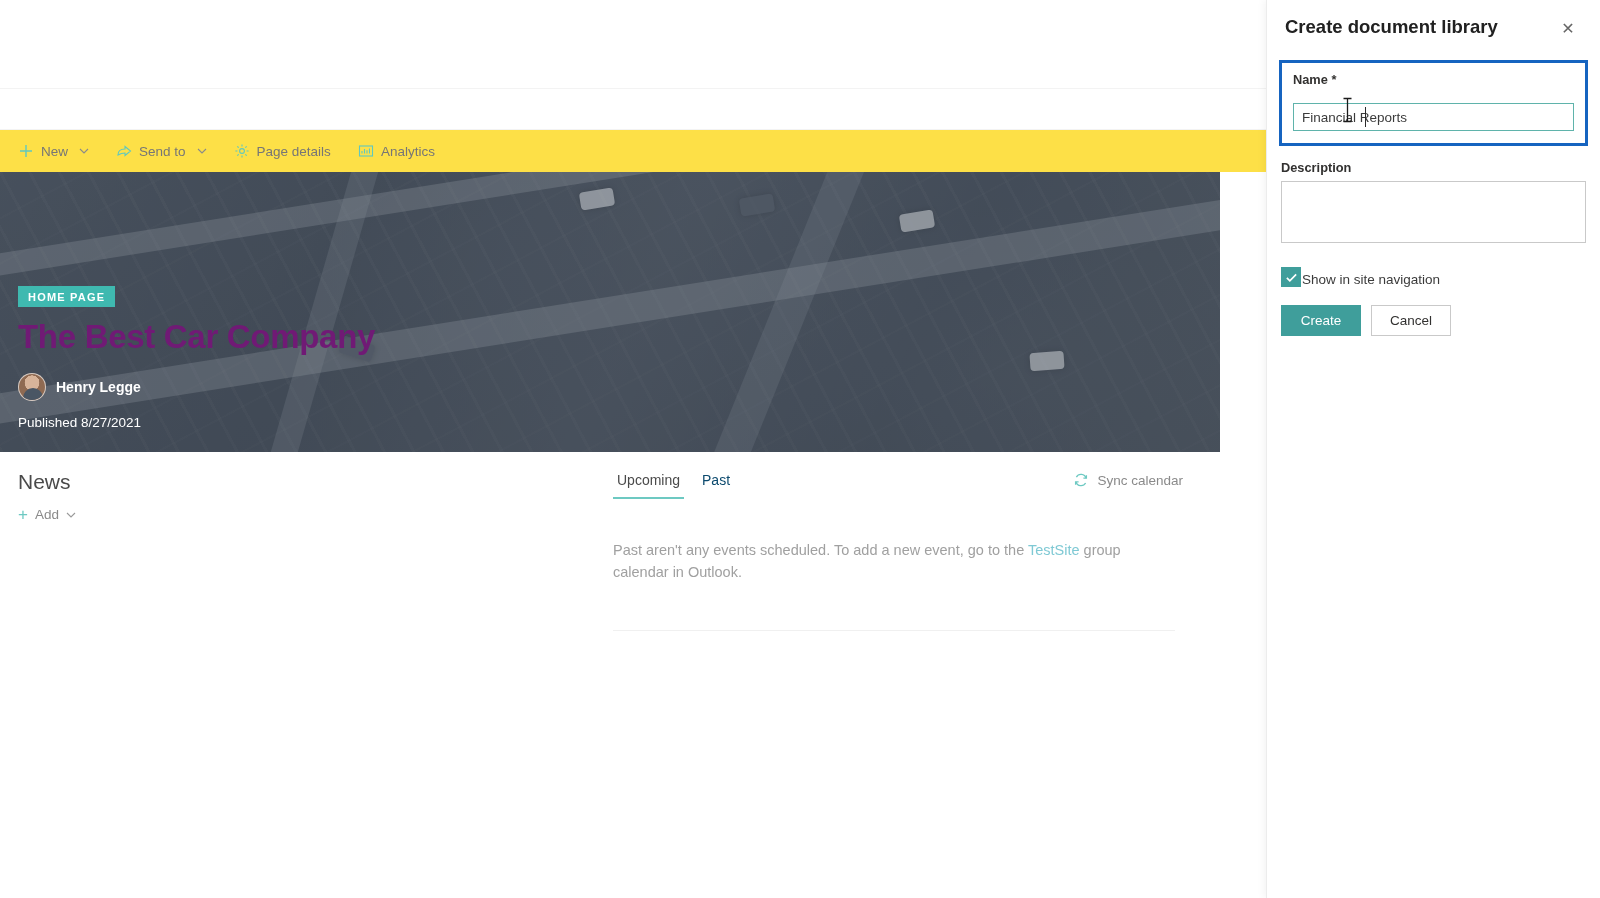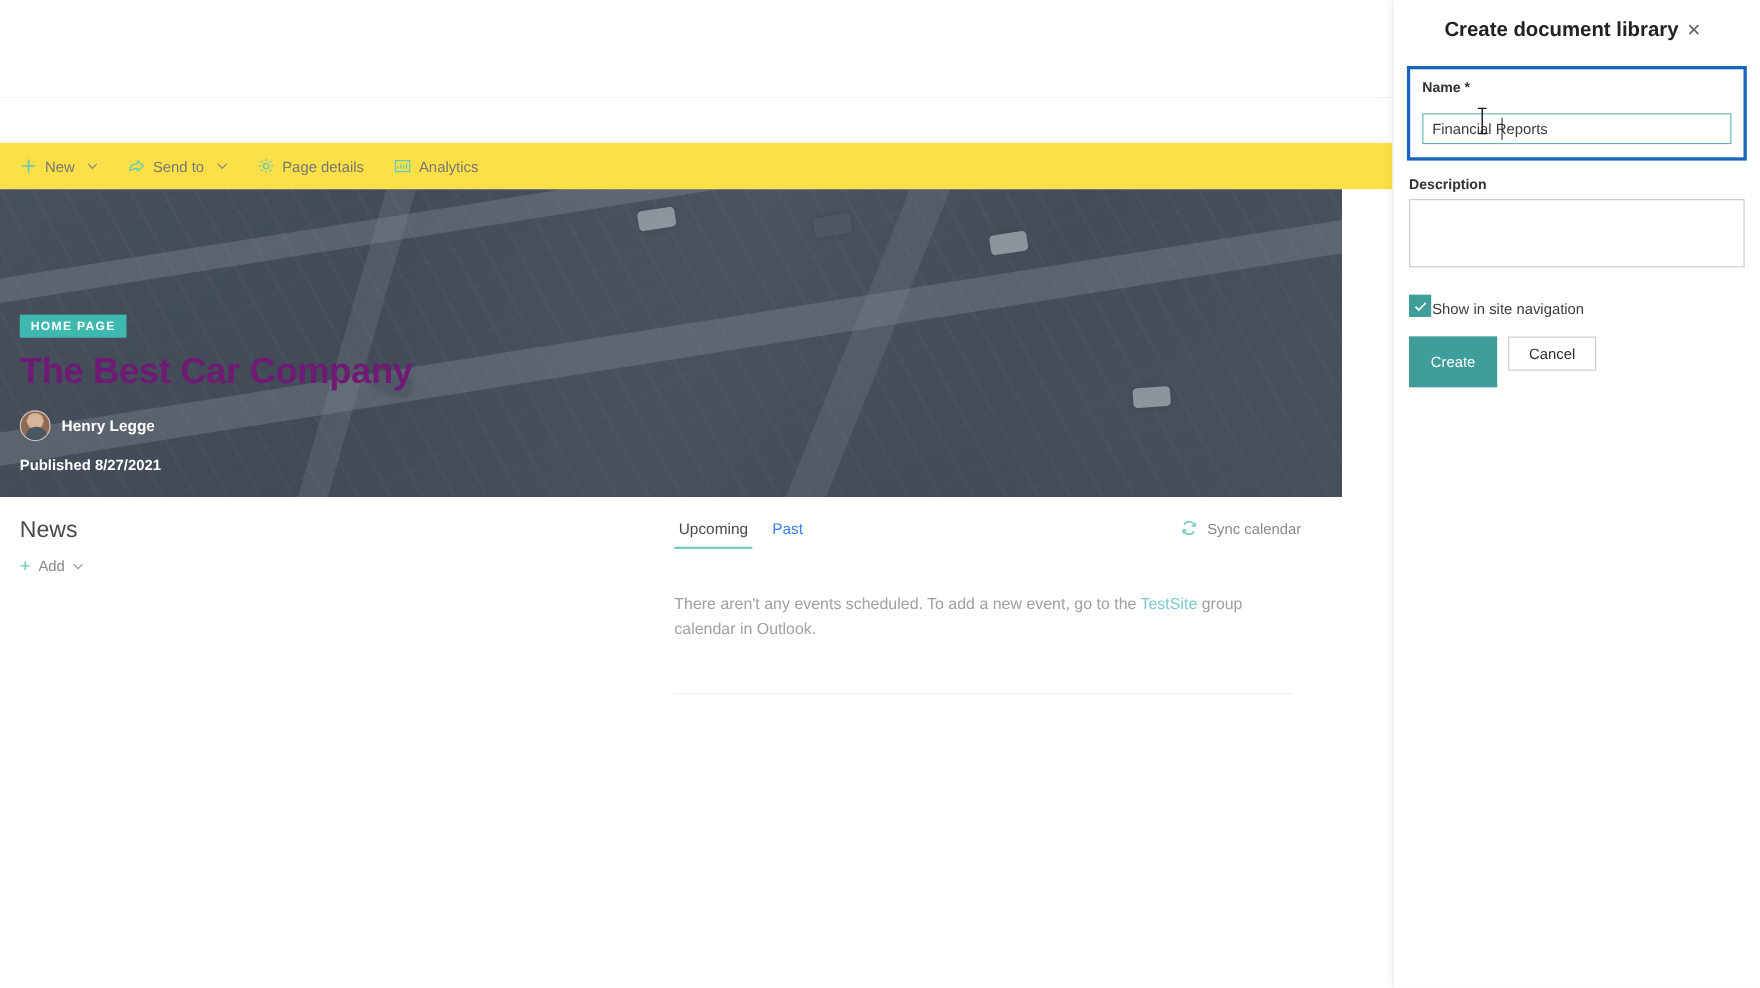--- a/index.html
+++ b/index.html
@@ -84,21 +84,21 @@
   #hero-avatar {
     width:28px; height:28px; border-radius:50%; overflow:hidden;
     background:radial-gradient(circle at 50% 34%, #d8b49a 0 34%, #8f6a52 35% 100%);
     border:1.5px solid rgba(255,255,255,0.65); flex:0 0 28px; position:relative;
   }
   #hero-avatar::after {
     content:""; position:absolute; left:4px; bottom:0; width:20px; height:12px;
     border-radius:10px 10px 0 0; background:#4a5664;
   }
   #hero-author { color:#ffffff; font-size:14px; font-weight:bold; }
-  #hero-published { color:#ffffff; font-size:13.5px; font-weight:bold; }
+  #hero-published { color:#ffffff; font-size:13.5px; font-weight:normal; }
 
   
   #body-area { position:absolute; left:0; top:452px; width:1266px; height:446px; background:#fff; }
 
   #news-col { position:absolute; left:18px; top:18px; width:566px; }
   #news-heading { font-size:21px; color:#4a4a4a; font-weight:normal; margin:0 0 12px 0; }
   #news-add-row { display:flex; align-items:center; gap:7px; margin-bottom:14px; }
   #news-add-plus { color:#6dc9c2; font-size:17px; line-height:1; }
   #news-add-label { color:#8a8a8a; font-size:13.5px; }
   #news-add-chev { color:#9a9a9a; width:10px; height:10px; display:inline-flex; align-items:center; }
@@ -144,41 +144,41 @@
     position:absolute; left:18px; bottom:28px; z-index:5;
     color:#ffffff; font-size:19px; font-weight:bold;
     text-shadow:0 1px 3px rgba(0,0,0,0.35);
   }
 
   
   #events-col { position:absolute; left:613px; top:14px; width:570px; }
   #events-tabs-row { display:flex; align-items:flex-start; justify-content:space-between; }
   #events-tabs { display:flex; gap:14px; }
   .ev-tab {
-    font-size:14px; color:#3b82f6; padding:6px 4px 9px 4px;
+    font-size:14px; color:#0c4a6e; padding:6px 4px 9px 4px;
     border-bottom:2px solid transparent; cursor:default;
   }
   .ev-tab.active { color:#4a4a4a; border-bottom-color:#6dc9c2; }
   #sync-calendar { display:flex; align-items:center; gap:8px; color:#8a8a8a; font-size:13.5px; padding-top:6px; }
   #sync-icon { width:16px; height:16px; color:#6dc9c2; display:inline-flex; }
   #events-empty {
     margin-top:40px; color:#a0a0a0; font-size:14.5px; line-height:1.55;
     max-width:548px;
   }
   #events-empty a { color:#7fc9d4; text-decoration:none; }
   #events-divider { position:absolute; left:613px; top:178px; width:562px; height:1px; background:#f0f0f0; }
 
   
   #panel {
     position:absolute; right:0; top:0; width:334px; height:898px;
     background:#ffffff; border-left:1px solid #ececec;
     box-shadow:-2px 0 8px rgba(0,0,0,0.05);
   }
   #panel-header {
-    display:flex; align-items:flex-start; justify-content:center;
+    display:flex; align-items:flex-start; justify-content:space-between;
     padding:16px 18px 0 18px;
   }
   #panel-title { font-size:18.5px; color:#212121; font-weight:bold; line-height:1.2; }
   #panel-close {
     width:28px; height:28px; display:flex; align-items:center; justify-content:center;
     color:#666; font-size:16px; cursor:default; margin-top:-2px;
   }
 
   #name-focus-box {
     margin:18px 12px 0 12px; border:3px solid #1664c0; padding:9px 11px 12px 11px;
@@ -208,21 +208,21 @@
   #nav-check-row { display:flex; align-items:flex-end; gap:1px; margin:20px 0 0 14px; }
   #nav-checkbox {
     width:20px; height:20px; background:#3f9e9b; border:1px solid #3f9e9b;
     display:flex; align-items:center; justify-content:center; flex:0 0 20px;
   }
   #nav-checkbox svg { width:13px; height:13px; }
   #nav-check-label { font-size:13.5px; color:#3b3b3b; }
 
   #panel-actions { display:flex; gap:10px; margin:18px 0 0 14px; }
   #create-button {
-    min-width:80px; height:46px; background:#3f9e9b; border:1px solid #3f9e9b;
+    min-width:80px; height:31px; background:#3f9e9b; border:1px solid #3f9e9b;
     color:#ffffff; font-size:13.5px; padding:0 18px;
     font-family:"Liberation Sans", sans-serif; cursor:default;
   }
   #cancel-button {
     min-width:80px; height:31px; background:#ffffff; border:1px solid #c9c9c9;
     color:#323130; font-size:13.5px; padding:0 18px;
     font-family:"Liberation Sans", sans-serif; cursor:default;
   }
 </style>
 </head>
@@ -338,21 +338,21 @@
                 <path d="M13 6.2A5.2 5.2 0 0 0 3.4 5.1" stroke="currentColor" stroke-width="1.3" fill="none"></path>
                 <path d="M3 9.8A5.2 5.2 0 0 0 12.6 11" stroke="currentColor" stroke-width="1.3" fill="none"></path>
                 <path d="M13.4 3.2v3h-3" stroke="currentColor" stroke-width="1.3" fill="none"></path>
                 <path d="M2.6 12.8v-3h3" stroke="currentColor" stroke-width="1.3" fill="none"></path>
               </svg>
             </span>
             <span>Sync calendar</span>
           </div>
         </div>
         <div id="events-empty">
-          <span>There aren't any events scheduled. To add a new event, go to the </span><a href="#">TestSite</a><span> group calendar in Outlook.</span>
+          <span>Past aren't any events scheduled. To add a new event, go to the </span><a href="#">TestSite</a><span> group calendar in Outlook.</span>
         </div>
       </div>
       <div id="events-divider"></div>
     </div>
   </div>
 
   <div id="panel">
 
     <div id="panel-header">
       <div id="panel-title">Create document library</div>

